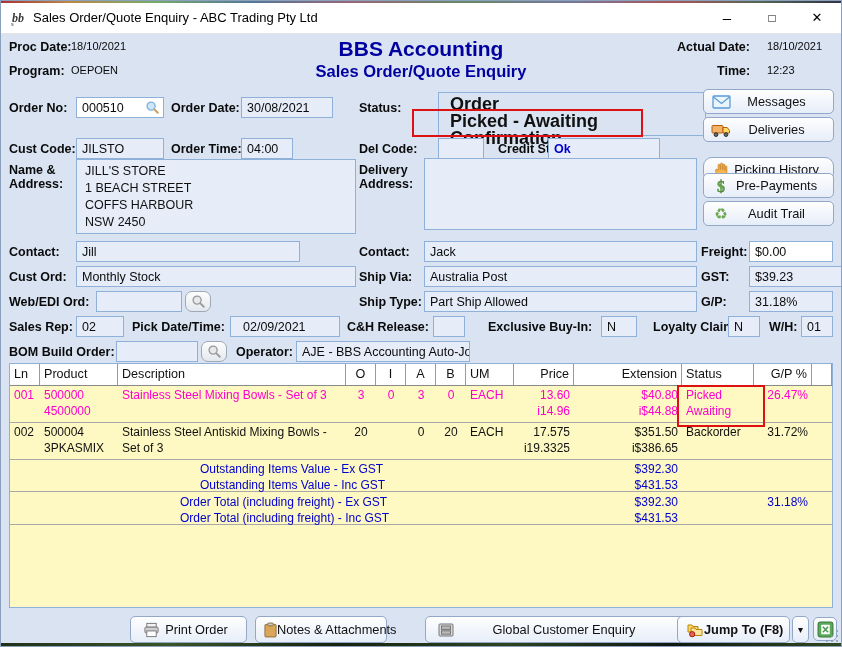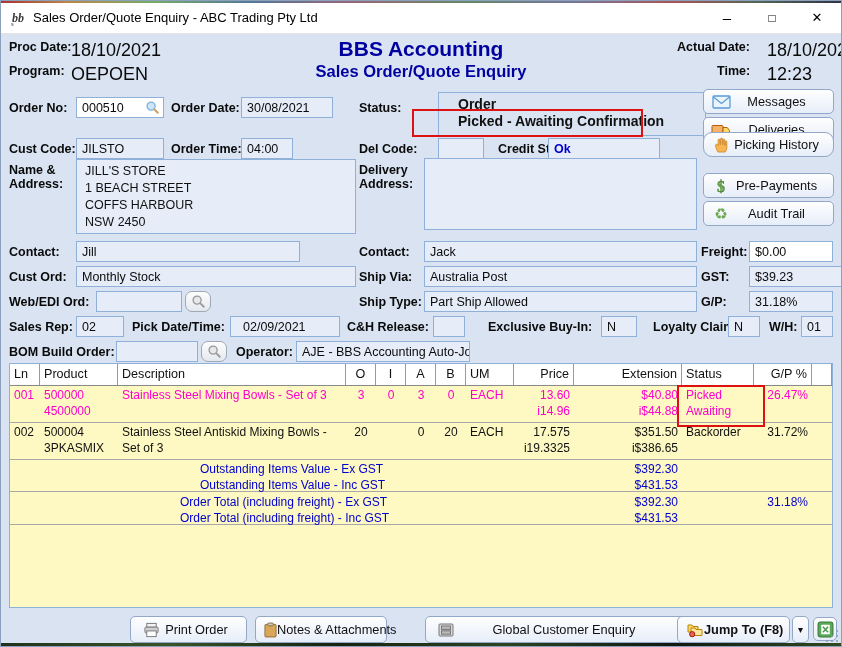--- a/index.html
+++ b/index.html
@@ -8,28 +8,28 @@
     border:1px solid #8aa0bd;box-sizing:border-box;}
   .stripe-top{position:absolute;top:0;left:0;right:0;height:2px;
     background:linear-gradient(90deg,#a33 0%,#b84 8%,#7a6 18%,#579 30%,#967 42%,#686 55%,#779 68%,#a55 80%,#565 90%,#334 100%);}
   .stripe-bottom{position:absolute;bottom:0;left:0;right:0;height:3px;
     background:linear-gradient(90deg,#20301a,#3a5527,#16220f,#2d4420,#101810,#31491f);}
   .titlebar{position:absolute;top:2px;left:0;right:0;height:30px;background:#ffffff;border-bottom:1px solid #e4e4e4;}
   .titlebar .apptitle{position:absolute;left:32px;top:7px;font-size:13px;color:#000;white-space:nowrap;}
   .winctl{position:absolute;top:0;width:34px;height:30px;text-align:center;font-size:15px;line-height:30px;color:#000;}
   .applogo{position:absolute;left:9px;top:6px;width:18px;height:18px;}
   .lbl{position:absolute;font-size:12.5px;font-weight:bold;color:#0a0a0a;white-space:nowrap;}
-  .val{position:absolute;font-size:18px;color:#0a0a0a;white-space:nowrap;}
+  .val{position:absolute;font-size:11px;color:#0a0a0a;white-space:nowrap;}
   .fld{position:absolute;box-sizing:border-box;height:21px;background:#e6edf9;border:1px solid #8fb0d8;
     font-size:12.5px;color:#0a0a0a;padding:3px 5px;white-space:nowrap;overflow:hidden;}
   .fld.white{background:#ffffff;}
   .bigbox{position:absolute;box-sizing:border-box;background:#e6edf9;border:1px solid #8fb0d8;
     font-size:12.5px;padding:3px 8px;line-height:17px;}
-  .statusbox{position:absolute;box-sizing:border-box;border:1px solid #8fb0d8;font-size:14px;
-    padding:3px 19px;line-height:17px;font-weight:bold;}
+  .statusbox{position:absolute;box-sizing:border-box;border:1px solid #8fb0d8;font-size:18px;
+    padding:3px 11px;line-height:17px;font-weight:bold;}
   .navy1{position:absolute;width:100%;text-align:center;color:#0000a0;font-weight:bold;}
   .redbox{position:absolute;border:2px solid #dd1111;pointer-events:none;z-index:5;}
   .sbtn{position:absolute;left:702px;width:131px;height:25px;box-sizing:border-box;border:1px solid #93a8c8;
     border-radius:5px;background:linear-gradient(#fefefe,#e7eef9);display:flex;align-items:center;font-size:12.8px;}
   .sbtn .ic{width:22px;display:flex;align-items:center;justify-content:center;margin-left:6px;}
   .sbtn .tx{flex:1;text-align:center;margin-right:12px;white-space:nowrap;}
   .lookupbtn{position:absolute;box-sizing:border-box;width:26px;height:21px;border:1px solid #9fa8b5;
     border-radius:7px;background:linear-gradient(#fdfdfd,#e4e8ee);display:flex;align-items:center;justify-content:center;}
   .searchglyph{width:15px;height:15px;}
   
@@ -137,21 +137,21 @@
     <span class="ic">
       <svg width="20" height="14" viewBox="0 0 20 14">
           <rect x="1" y="2.5" width="11" height="7.5" rx="1" fill="#f6b26b" stroke="#b45f06"></rect>
           <path d="M12 4.5 h4.2 l2.3 3 v2.5 h-6.5 z" fill="#ffd966" stroke="#b45f06"></path>
           <circle cx="5" cy="11.6" r="1.9" fill="#666" stroke="#333"></circle>
           <circle cx="15" cy="11.6" r="1.9" fill="#666" stroke="#333"></circle>
         </svg>
     </span>
       <span class="tx">Deliveries</span>
   </div>
-  <div class="sbtn" style="top:131px;border-radius:9px;">
+  <div class="sbtn" style="top:156px;border-radius:9px;">
     <span class="ic">
       <svg width="15" height="16" viewBox="0 0 16 17">
           <path d="M4.2 16 c-1.2-2.2-2.6-5.2-2.6-7.2 0-1.2 1.7-1.6 2.3-0.5 l0.5 0.9 V3.4 c0-1.6 2-1.6 2 0 V8 h0.6 V2.2 c0-1.6 2-1.6 2 0 V8 h0.6 V3.2 c0-1.4 1.9-1.4 1.9 0 V9 h0.5 V5 c0-1.2 1.7-1.2 1.7 0 v5.6 c0 2.6-1 4.4-1.8 5.4 z" fill="#f9b64e" stroke="#c77f1f" stroke-width="0.8"></path>
         </svg>
     </span>
       <span class="tx">Picking History</span>
   </div>
   <div class="sbtn" style="top:172px;">
     <span class="ic">
       <svg width="14" height="16" viewBox="0 0 14 16">

